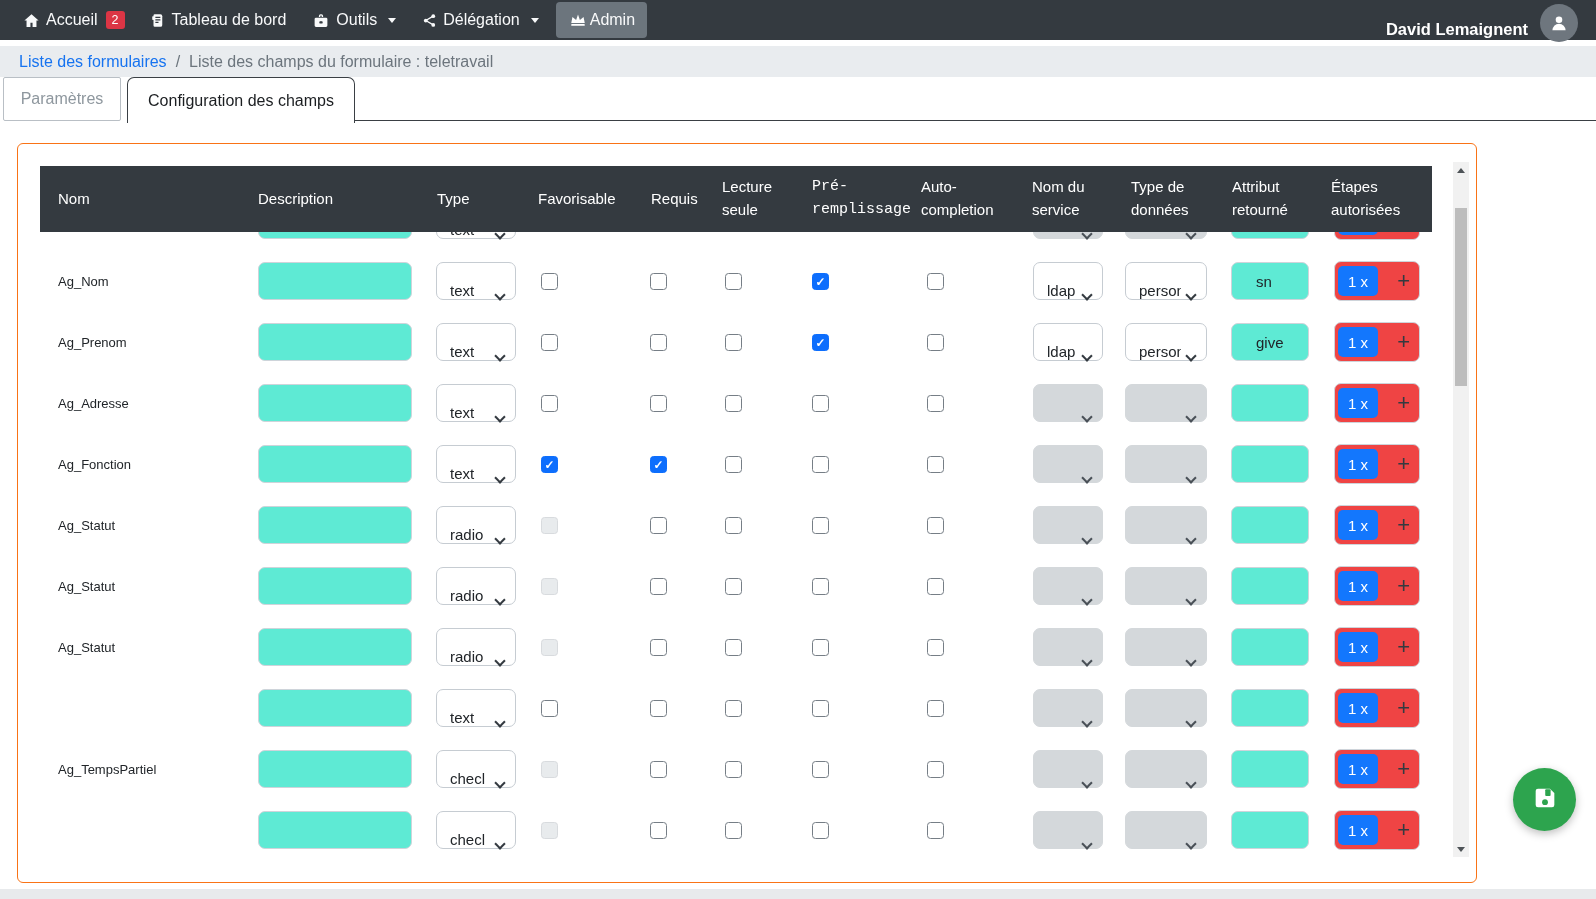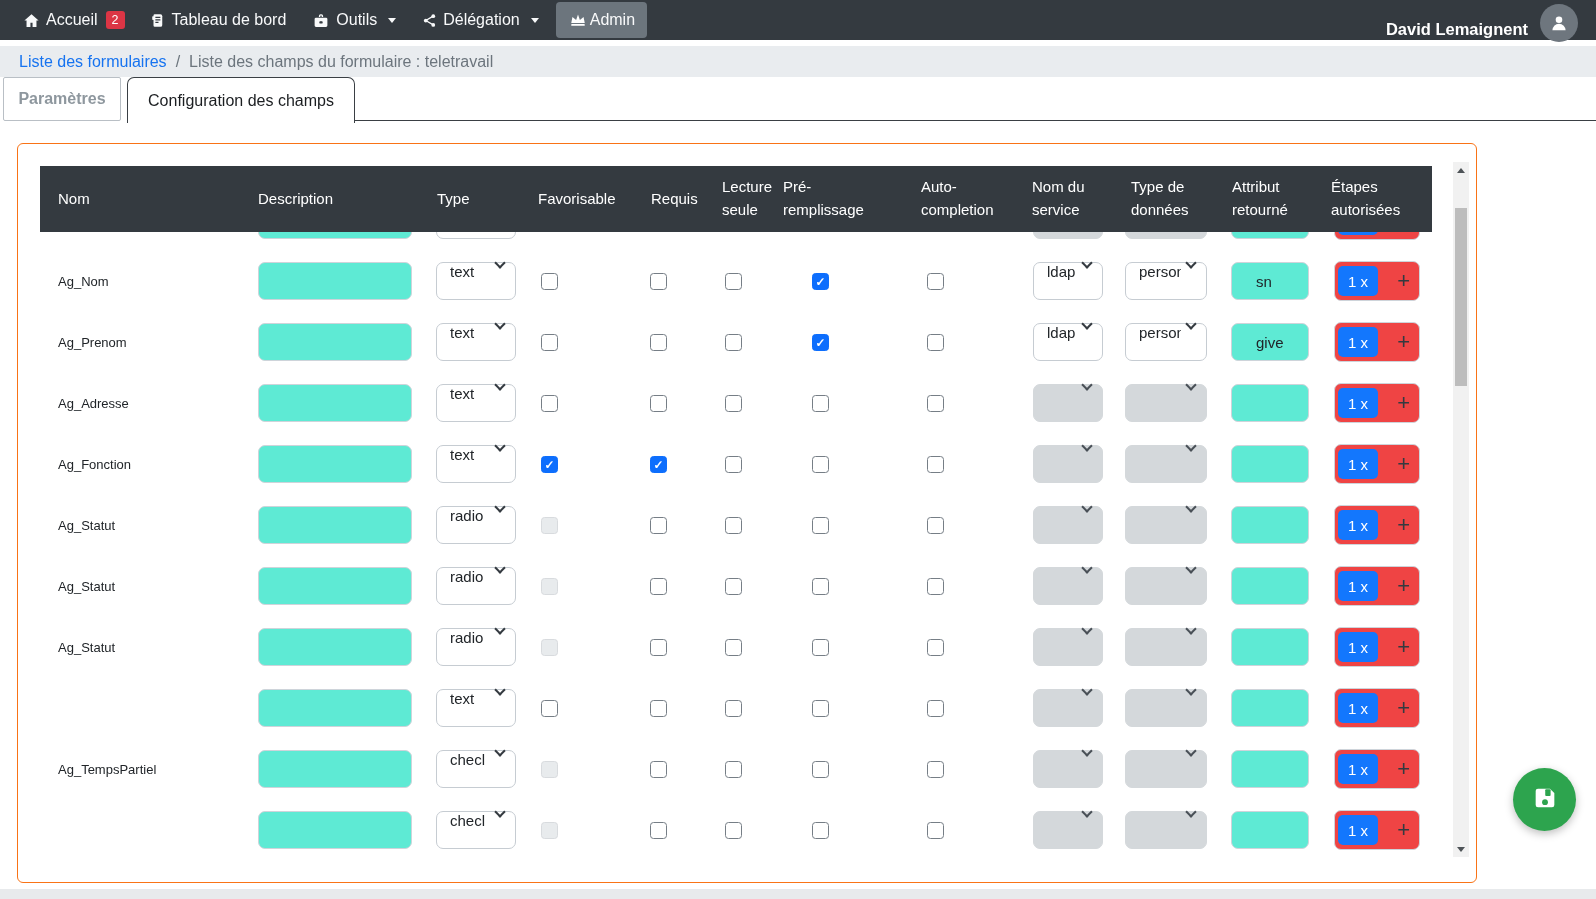--- a/index.html
+++ b/index.html
@@ -29,53 +29,53 @@
   .breadcrumb { position:absolute; top:46px; left:0; width:1596px; height:31px;
     background:#e9ecef; display:flex; align-items:center; padding:0 19px; font-size:16px; }
   .crumb-link { color:#1673f0; cursor:pointer; }
   .crumb-sep { color:#6c757d; margin:0 9px; }
   .crumb-current { color:#6c757d; }
 
   
   .tabs { position:absolute; top:77px; left:3px; height:44px; }
   .tab { position:absolute; top:0; height:44px; display:flex; align-items:center;
     justify-content:center; font-size:16px; background:#fff; cursor:pointer; }
-  .tab.inactive { left:0; width:118px; border:1px solid #b9bfc5; color:#8e979e; border-radius:2px;font-weight:bold; }
+  .tab.inactive { left:0; width:118px; border:1px solid #b9bfc5; color:#8e979e; border-radius:2px; }
   .tab.active { left:124px; width:228px; border:1.5px solid #3a3f44; border-bottom:none;
     border-radius:7px 7px 0 0; color:#1b1e21; height:46px; z-index:2; }
   .tab-underline { position:absolute; top:120px; left:352px; width:1244px; height:0;
     border-top:1.5px solid #3a3f44; }
 
   
   .card { position:absolute; left:17px; top:143px; width:1460px; height:740px;
     background:#fff; border:1px solid #f97316; border-radius:6px; }
 
   
   .twrap { position:absolute; left:22px; top:22px; width:1392px; height:690px; overflow:hidden; }
   .thead { position:absolute; top:0; left:0; width:1392px; height:66px;
     background:#343a40; color:#fff; z-index:3; font-size:15px; }
   .thead .hc { position:absolute; line-height:23px; }
   .h-one { top:21px; }
   .h-two { top:9px; }
   .hc-nom{left:18px;} .hc-desc{left:218px;} .hc-type{left:397px;} .hc-fav{left:498px;}
-  .hc-req{left:611px;} .hc-lec{left:682px; width:58px;} .hc-pre{left:743px; width:94px;}
+  .hc-req{left:611px;} .hc-lec{left:682px; width:58px;} .hc-pre{left:772px; width:94px;font-family:Liberation Mono, monospace;}
   .hc-auto{left:881px; width:90px;} .hc-serv{left:992px; width:62px;}
   .hc-dty{left:1091px; width:66px;} .hc-attr{left:1192px; width:68px;} .hc-eta{left:1291px; width:82px;}
 
   .rows { position:absolute; top:24px; left:0; width:1392px; z-index:1; }
   .trow { position:relative; height:61px; }
   .f-name { position:absolute; left:18px; top:0; line-height:61px; font-size:13px; color:#212529; }
   .cell-input { position:absolute; top:11px; height:38px; border:1px solid #ced4da;
     border-radius:7px; background:#5eead4; font-family:"Liberation Sans",sans-serif;
     font-size:15px; color:#212529; padding:0 24px; outline:none; }
   .f-desc { left:218px; width:154px; }
   .f-attr { left:1191px; width:78px; }
 
   .sel { position:absolute; top:11px; height:38px; border:1px solid #c6ccd2; border-radius:7px;
-    background:#fff; display:flex; align-items:flex-start; padding:0 11px 0 13px; cursor:pointer; }
+    background:#fff; display:flex; align-items:flex-end; padding:0 11px 0 13px; cursor:pointer; }
   .sel .sel-text { font-size:15px; color:#212529; flex:1; overflow:hidden; white-space:nowrap; }
   .chev { width:8px; height:8px; border-right:2px solid #343a40; border-bottom:2px solid #343a40;
     transform:rotate(45deg); margin:-4px 0 0 6px; flex:none; }
   .f-type { left:396px; width:80px; }
   .f-service { left:993px; width:70px; }
   .f-dtype { left:1085px; width:82px; }
   .sel.disabled { background:#d4d8db; border-color:#d4d8db; }
   .sel.disabled .sel-text { color:transparent; }
   .sel.disabled .chev { border-color:#495057; }
 

